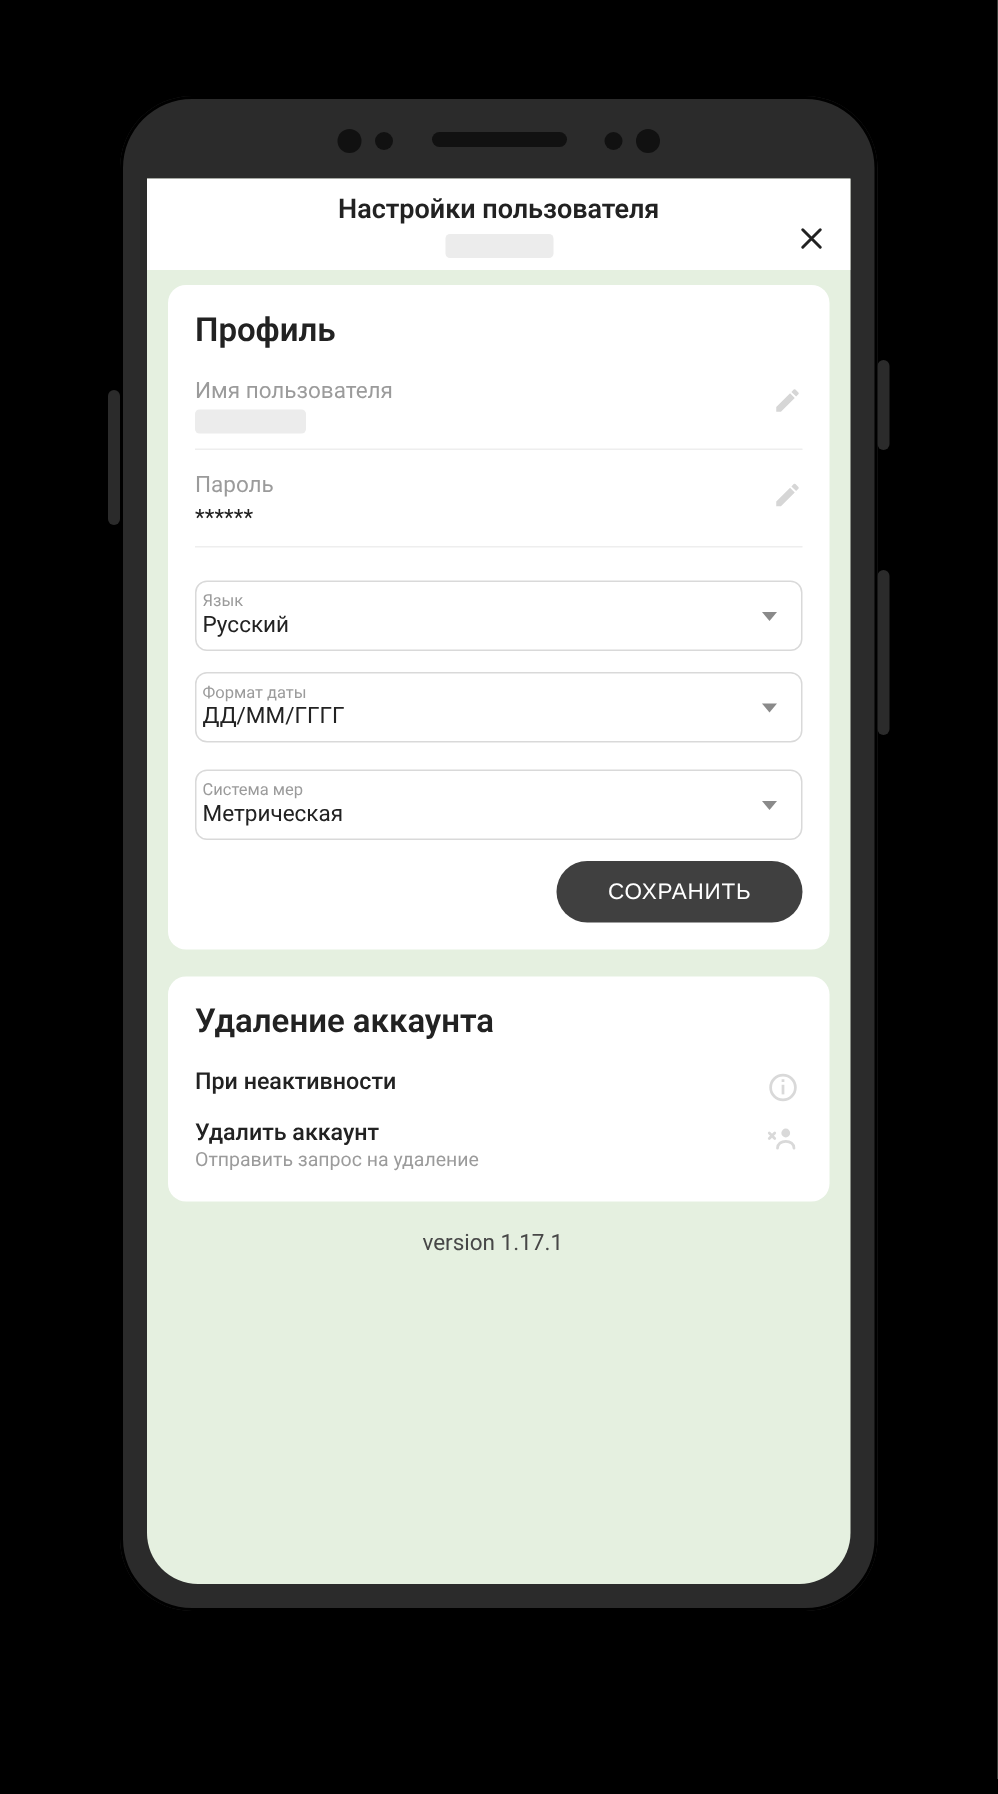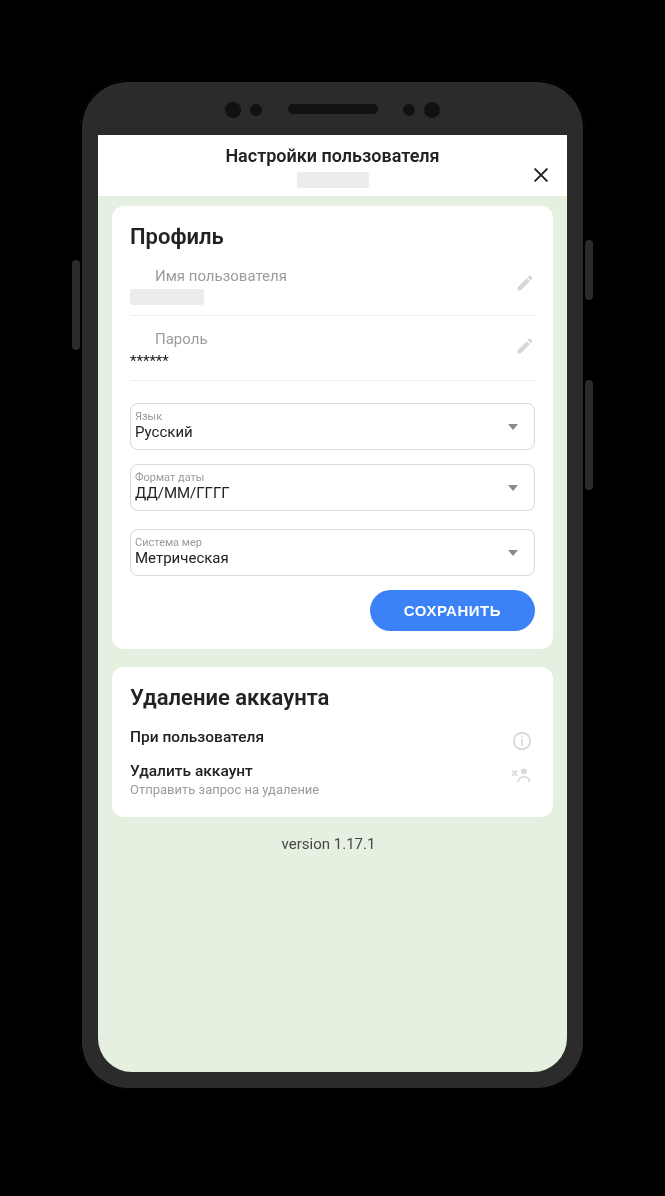--- a/index.html
+++ b/index.html
@@ -3,21 +3,21 @@
 <meta charset="utf-8">
 <style>
   * { box-sizing: border-box; margin: 0; padding: 0; }
   html, body { width: 665px; height: 1196px; background: #000; font-family: -apple-system, "Segoe UI", Roboto, Arial, sans-serif; }
 
   .stage { position: relative; width: 665px; height: 1196px; }
 
   
   .phone {
     position: absolute;
-    left: 80px; top: 80px;
+    left: 80px; top: 64px;
     width: 505px; height: 1010px;
     background: #2b2b2b;
     border-radius: 48px;
     box-shadow: 0 0 0 2px #000 inset;
   }
   .phone-top { position: relative; height: 55px; }
   .sensor { position: absolute; top: 22px; width: 16px; height: 16px; background: #111; border-radius: 50%; }
   .sensor.s1 { left: 145px; }
   .sensor.s2 { left: 170px; width: 12px; height: 12px; top: 24px; }
   .sensor.s3 { right: 145px; }
@@ -61,21 +61,21 @@
   .card {
     background: #fff;
     border-radius: 12px;
     padding: 18px 18px 18px 18px;
     margin-bottom: 18px;
   }
   .card-title { font-size: 22px; font-weight: 600; color: #222; margin-bottom: 18px; }
 
   .field-row { position: relative; padding-bottom: 10px; margin-bottom: 14px; border-bottom: 1px solid #eee; }
   .field-row:last-of-type { }
-  .field-label { font-size: 15px; color: #9b9b9b; margin-bottom: 4px; margin-left: 25px; }
+  .field-label { font-size: 15px; color: #9b9b9b; margin-bottom: 4px; }
   .field-value { font-size: 15px; color: #222; }
   .field-value.masked { width: 74px; height: 16px; background: #ececec; border-radius: 3px; }
   .field-value.masked.wide { width: 110px; }
   .pencil {
     position: absolute; right: 0; top: 6px;
     width: 20px; height: 20px; color: #cfcfcf; cursor: pointer;
   }
 
   .select-box {
     border: 1px solid #d9d9d9; border-radius: 8px;
@@ -86,24 +86,24 @@
   .select-value { font-size: 15px; color: #222; margin-top: 0px; }
   .caret {
     position: absolute; right: 16px; top: 50%; transform: translateY(-50%);
     width: 0; height: 0;
     border-left: 5px solid transparent; border-right: 5px solid transparent;
     border-top: 6px solid #8a8a8a;
   }
 
   .save-btn {
     display: block; margin-left: auto;
-    background: #3b82f6; color: #fff;
+    background: #404040; color: #fff;
     border: none; border-radius: 22px;
     padding: 12px 34px;
-    font-size: 15px; font-weight: 700; letter-spacing: 0.5px;
+    font-size: 15px; font-weight: 400; letter-spacing: 0.5px;
     cursor: pointer;
   }
 
   .del-row { position: relative; padding: 8px 0; }
   .del-title { font-size: 15.5px; color: #222; font-weight: 500;}
   .del-sub { font-size: 13px; color: #9b9b9b; margin-top: 2px; }
   .del-icon { position: absolute; right: 2px; top: 10px; color: #d6d6d6; width: 22px; height: 22px; }
 
   .version { text-align: center; font-size: 15px; color: #474747; padding-right: 8px; }
 </style>
@@ -180,21 +180,21 @@
             <div class="caret"></div>
           </div>
 
           <button class="save-btn">СОХРАНИТЬ</button>
         </div>
 
         <div class="card" style="padding-bottom:12px;">
           <div class="card-title" style="margin-bottom:10px;">Удаление аккаунта</div>
 
           <div class="del-row">
-            <div class="del-title">При пользователя</div>
+            <div class="del-title">При неактивности</div>
             <div class="del-icon">
               <svg viewBox="0 0 24 24" width="22" height="22">
                   <circle cx="12" cy="12" r="9" fill="none" stroke="#d9d9d9" stroke-width="2"></circle>
                   <rect x="11" y="10" width="2" height="7" fill="#d9d9d9"></rect>
                   <rect x="11" y="6" width="2" height="2" fill="#d9d9d9"></rect>
                 </svg>
             </div>
           </div>
 
           <div class="del-row">

